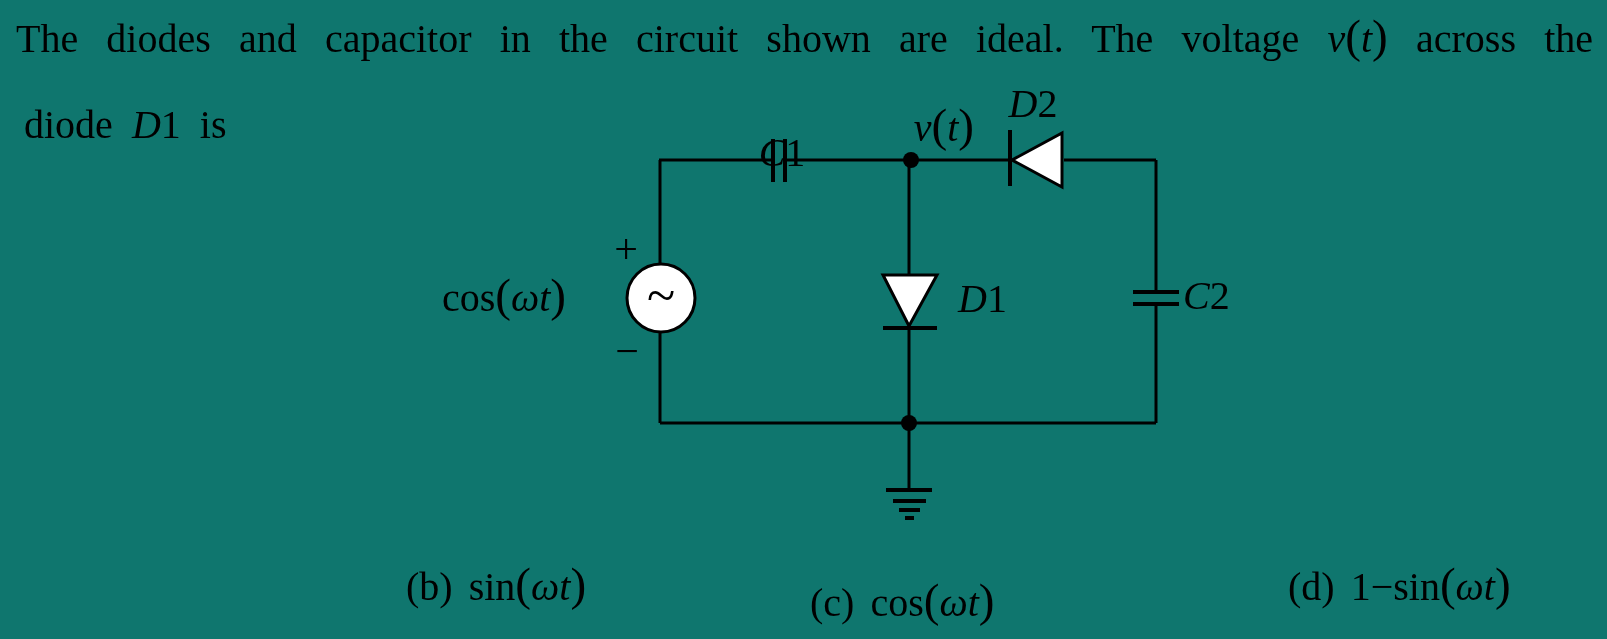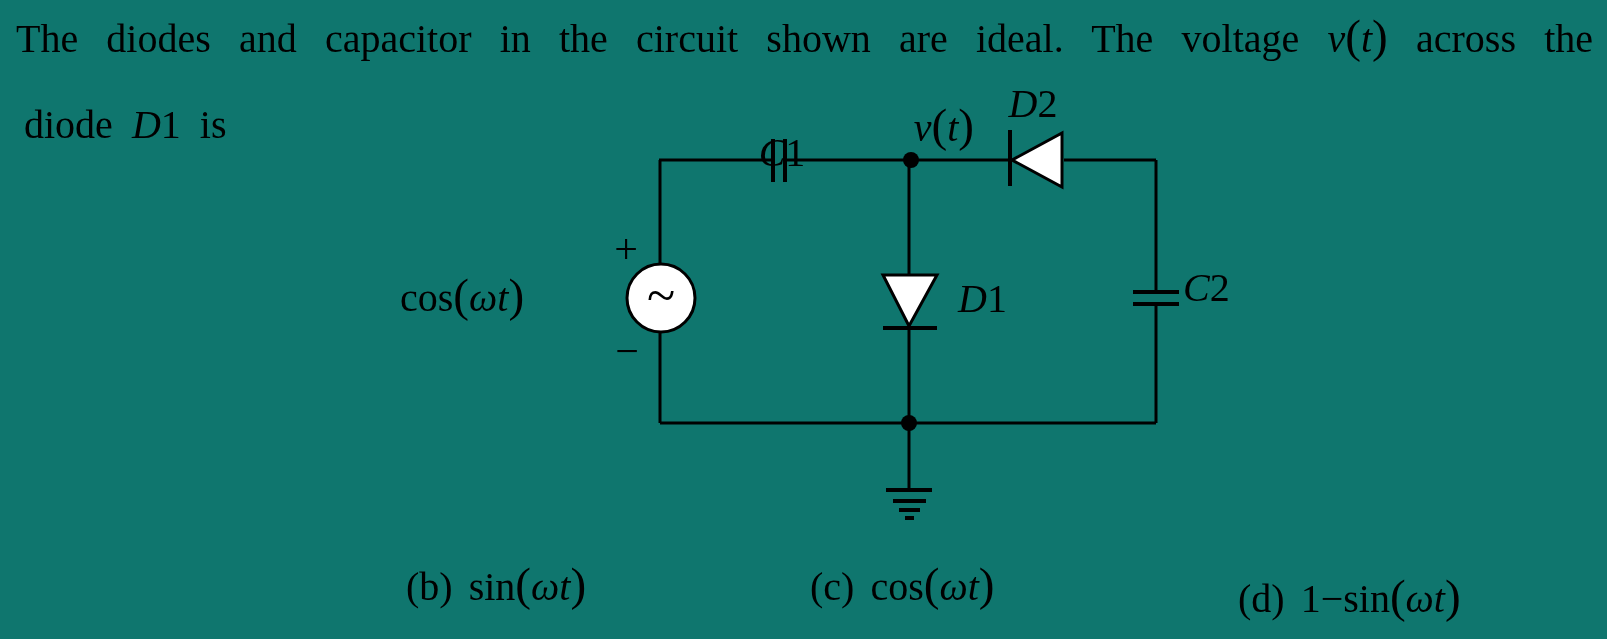--- a/index.html
+++ b/index.html
@@ -23,29 +23,29 @@
   .qline2 { top: 101px; left: 24px; word-spacing: 9px; }
   .it { font-style: italic; }
   .bp { font-size: 118%; }           
   .mathgroup { white-space: nowrap; }
   svg.circuit { position: absolute; top: 0; left: 0; }
   .clabel { position: absolute; line-height: 44px; white-space: nowrap; text-align: center; }
   .lbl-c1   { top: 87px;  left: 739px; width: 86px;  text-align: center; margin-top: 44px; }
   .lbl-vt   { top: 103px; left: 854px; width: 120px; text-align: right; }
   .lbl-d2   { top: 82px;  left: 983px; width: 100px; text-align: center; }
   .lbl-d1   { top: 277px; left: 958px; }
-  .lbl-c2   { top: 266px; left: 1183px; }
-  .lbl-src  { top: 273px; left: 400px; width: 208px; text-align: left; }
+  .lbl-c2   { top: 274px; left: 1183px; }
+  .lbl-src  { top: 273px; left: 400px; width: 208px; text-align: center; }
   .lbl-plus { top: 227px; left: 604px; width: 44px; text-align: center; font-size: 42px; }
   .lbl-minus{ top: 329px; left: 605px; width: 44px; text-align: center; font-size: 42px; }
   .option { position: absolute; top: 558px; line-height: 52px; white-space: nowrap; word-spacing: 6px; }
   .opt-a { left: 16px; }
   .opt-b { left: 406px; text-align: center; }
-  .opt-c { left: 810px; }
-  .opt-d { left: 1238px; margin-top: 12px; }
+  .opt-c { left: 810px; margin-top: 16px; }
+  .opt-d { left: 1288px; }
 </style>
 </head>
 <body>
 
 <div class="page">
 
   <div class="qline qline1">
     <span>The diodes and capacitor in the circuit shown are ideal. The voltage</span>
     <span class="mathgroup"><span class="it">v</span><span class="bp">(</span><span class="it">t</span><span class="bp">)</span></span>
     <span>across the</span>

